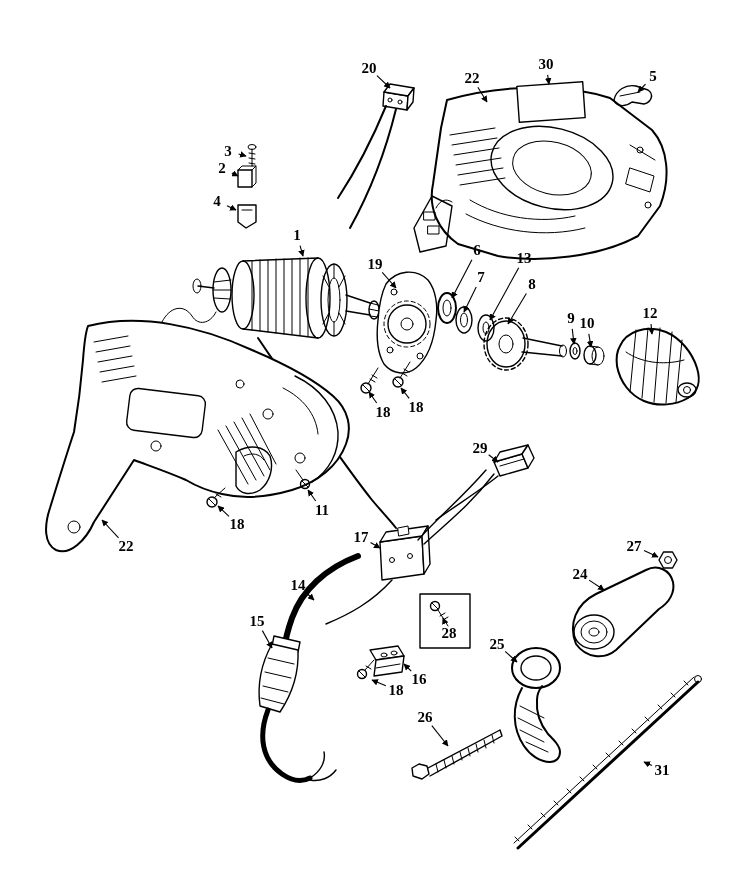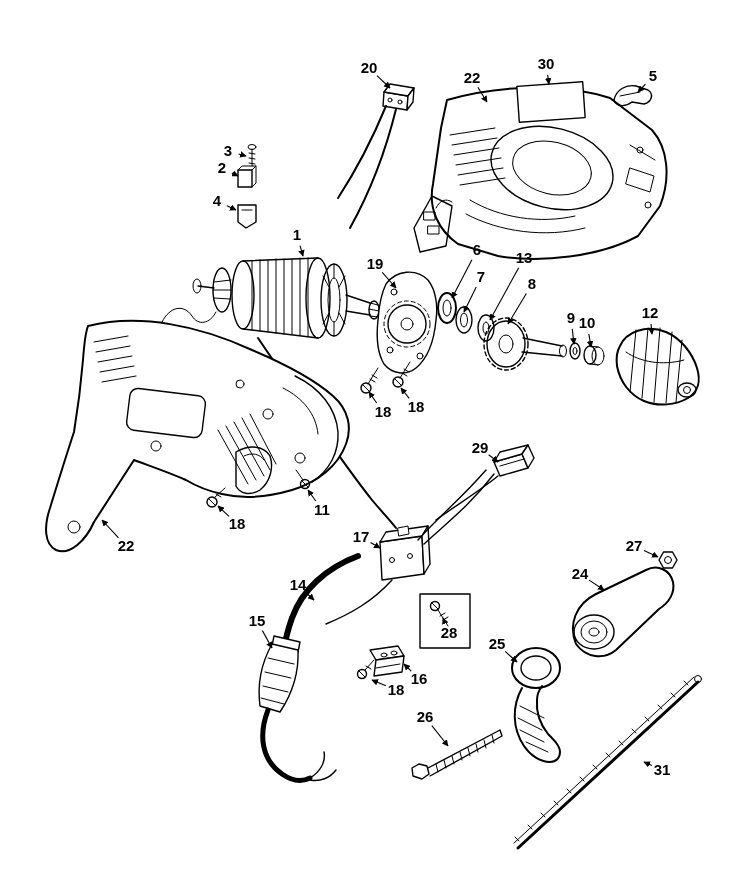--- a/index.html
+++ b/index.html
@@ -1,17 +1,17 @@
 <!DOCTYPE html>
 <html><head>
 <meta charset="utf-8">
 <style>
   html,body{margin:0;padding:0;background:#fff;}
   .stage{width:730px;height:886px;background:#fff;position:relative;overflow:hidden;
-         font-family:Liberation Sans, sans-serif;}
+         font-family:Liberation Serif, serif;}
   svg{display:block;}
   .ln{stroke:#000;fill:none;stroke-width:1.4;stroke-linecap:round;stroke-linejoin:round;}
   .s2{stroke-width:2;}
   .s3{stroke-width:3;}
   .thin{stroke-width:1;}
   .wf{fill:#fff;}
   .cord{stroke:#000;fill:none;stroke-width:6;stroke-linecap:round;}
   .cord2{stroke:#000;fill:none;stroke-width:5;stroke-linecap:round;}
   .gearring{stroke-dasharray:4 3;}
   .callout{font-weight:bold;font-size:15px;fill:#000;text-anchor:middle;}

